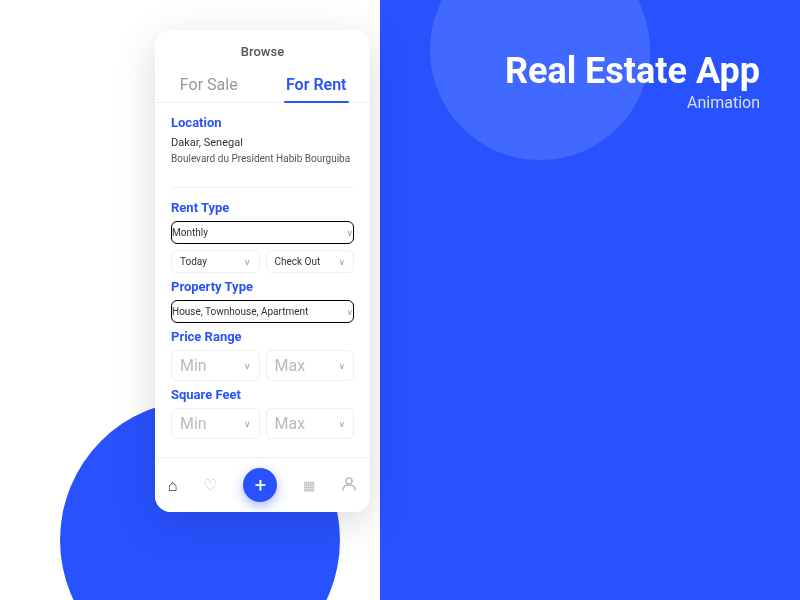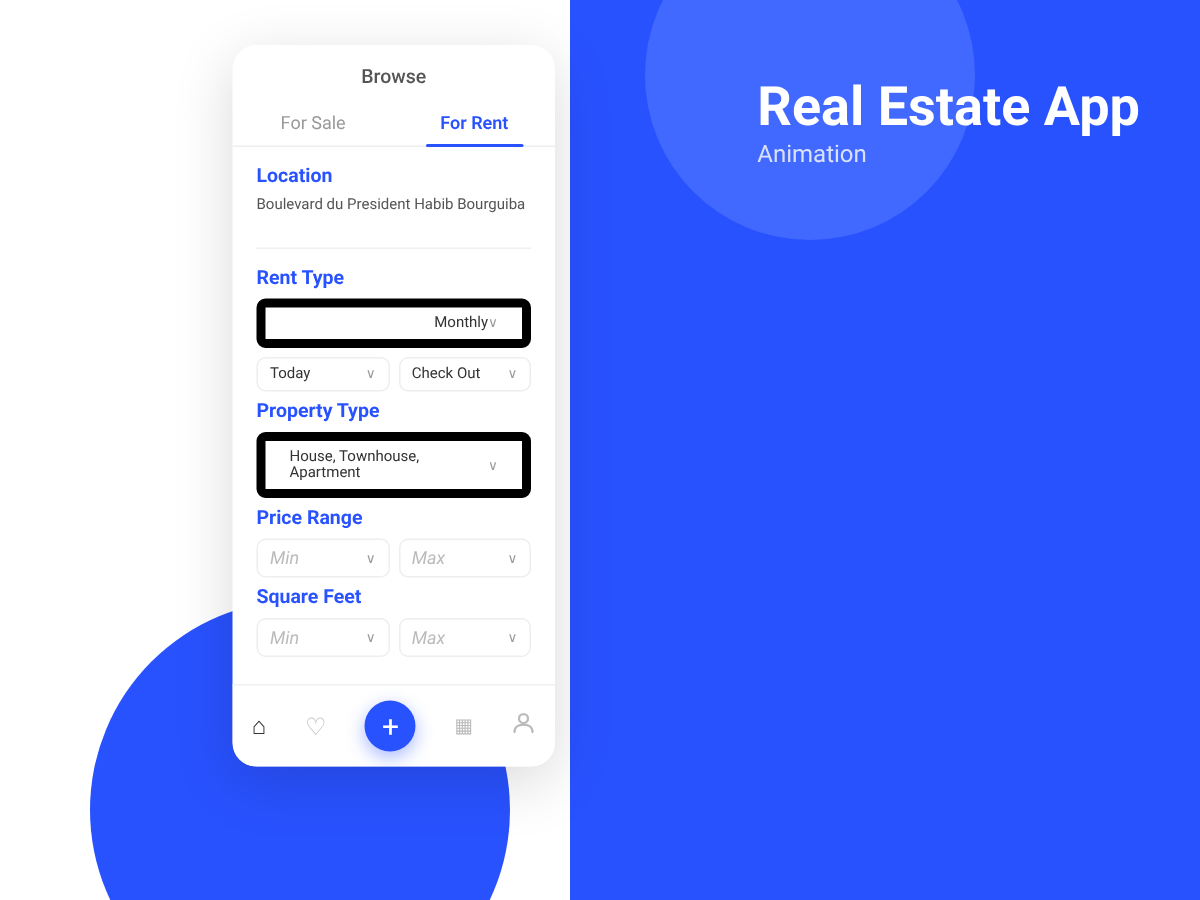--- a/index.html
+++ b/index.html
@@ -45,21 +45,21 @@
       border-radius: 50%;
       z-index: 0;
     }
 
     
     .right-title {
       position: absolute;
       top: 50px;
       right: 40px;
       z-index: 10;
-      text-align: left;
+      text-align: right;
     }
 
     .right-title h1 {
       color: #fff;
       font-size: 36px;
       font-weight: 700;
       line-height: 1.2;
     }
 
     .right-title p {
@@ -95,21 +95,21 @@
     .tabs {
       display: flex;
       border-bottom: 1px solid #eee;
       margin-top: 8px;
     }
 
     .tab {
       flex: 1;
       text-align: center;
       padding: 8px 0;
-      font-size: 12px;
+      font-size: 16px;
       color: #999;
       cursor: pointer;
       position: relative;
     }
 
     .tab.active {
       color: #2952FF;
       font-weight: 600;
     }
 
@@ -152,24 +152,24 @@
 
     .section-divider {
       border-bottom: 1px solid #f0f0f0;
       padding-bottom: 23px;
       margin-bottom: 12px;
     }
 
     .dropdown-row {
       display: flex;
       align-items: center;
-      justify-content: flex-end;
-      border: 6px solid #000000;
+      justify-content: space-between;
+      border: 1px solid #000000;
       border-radius: 6px;
-      padding: 5px 16px;
+      padding: 5px 0;
       margin-bottom: 6px;
       font-size: 10px;
       color: #333;
       cursor: pointer;
     }
 
     .dropdown-row .chevron {
       color: #999;
       font-size: 9px;
     }
@@ -193,23 +193,22 @@
       color: #333;
       cursor: pointer;
     }
 
     .dropdown-half .chevron {
       color: #999;
       font-size: 9px;
     }
 
     .price-label {
-      font-size: 12px;
+      font-size: 16px;
       color: #bbb;
-      font-style: italic;
     }
 
     
     .bottom-nav {
       display: flex;
       align-items: center;
       justify-content: space-around;
       padding: 10px 0;
       border-top: 1px solid #f0f0f0;
       background: #fff;
@@ -264,20 +263,21 @@
       <span>For Sale</span>
     </div>
     <div class="tab active">
       <span>For Rent</span>
     </div>
   </div>
 
   <div class="card-body">
 
     <div class="section-label">Location</div>
+    <div class="location-primary">Dakar, Senegal</div>
     <div class="location-secondary section-divider">Boulevard du President Habib Bourguiba</div>
 
     <div class="section-label">Rent Type</div>
     <div class="dropdown-row">
       <span>Monthly</span>
       <span class="chevron">∨</span>
     </div>
     <div class="dropdown-row-split">
       <div class="dropdown-half">
         <span>Today</span>

